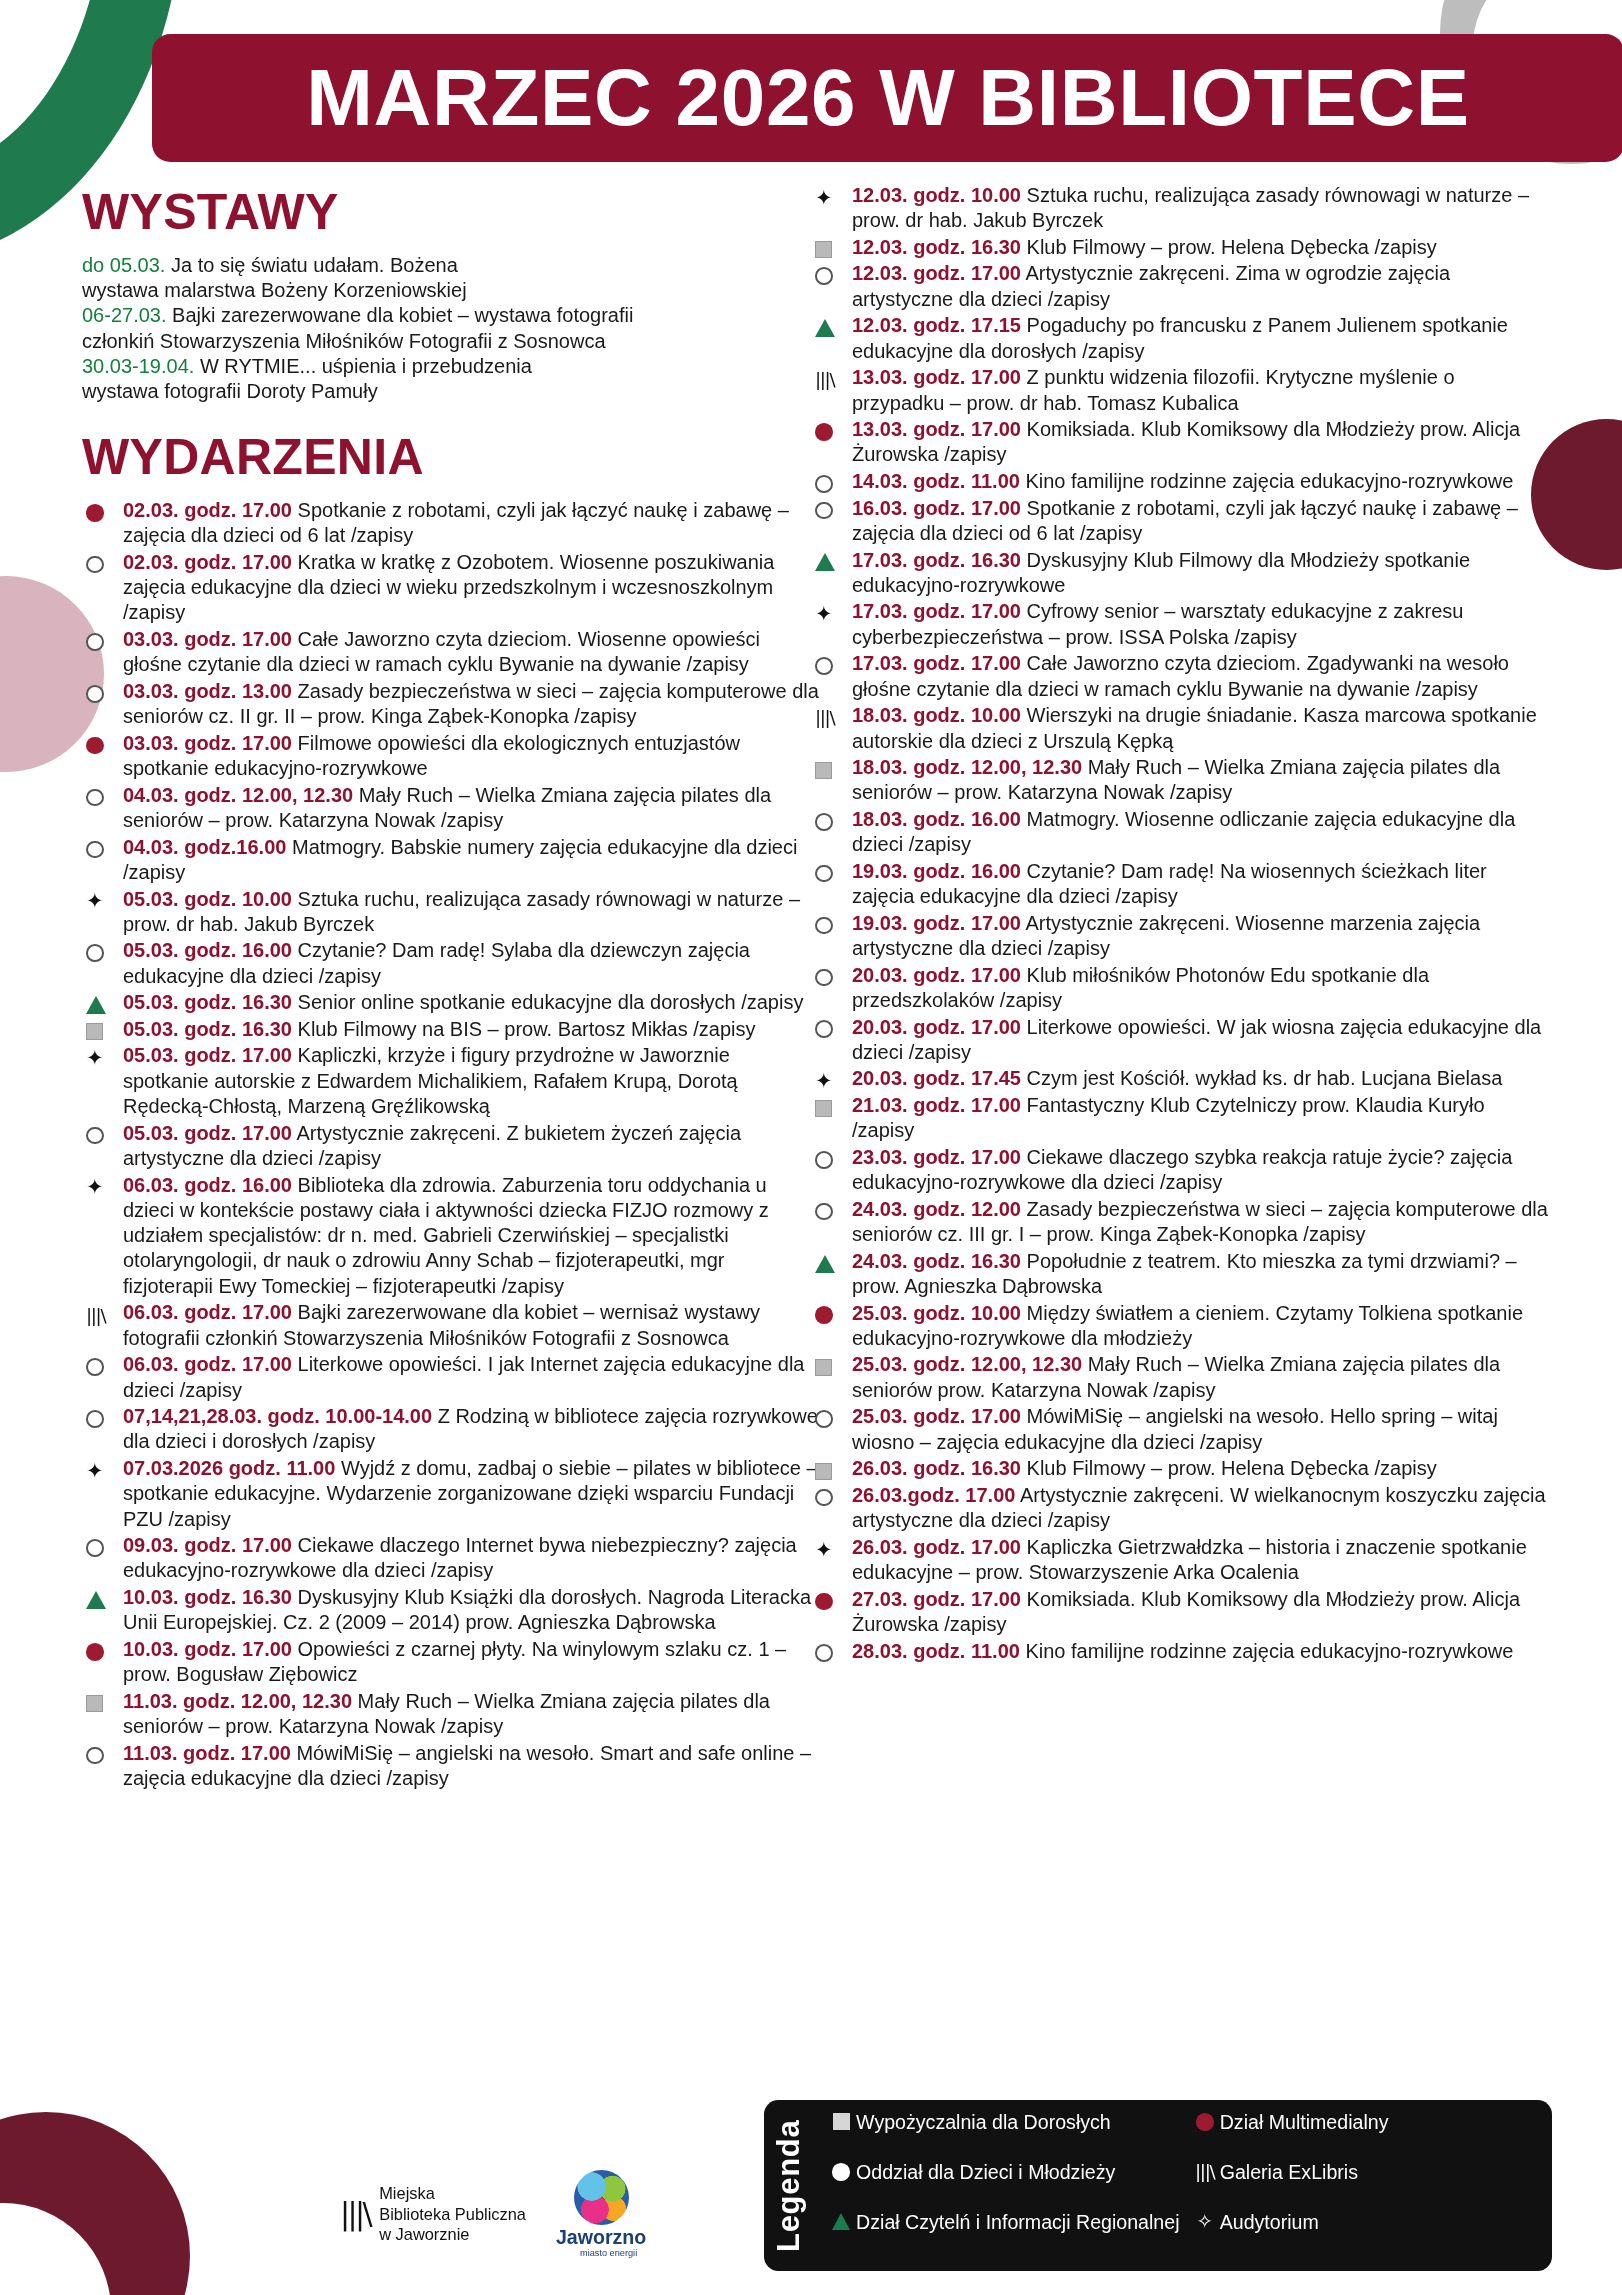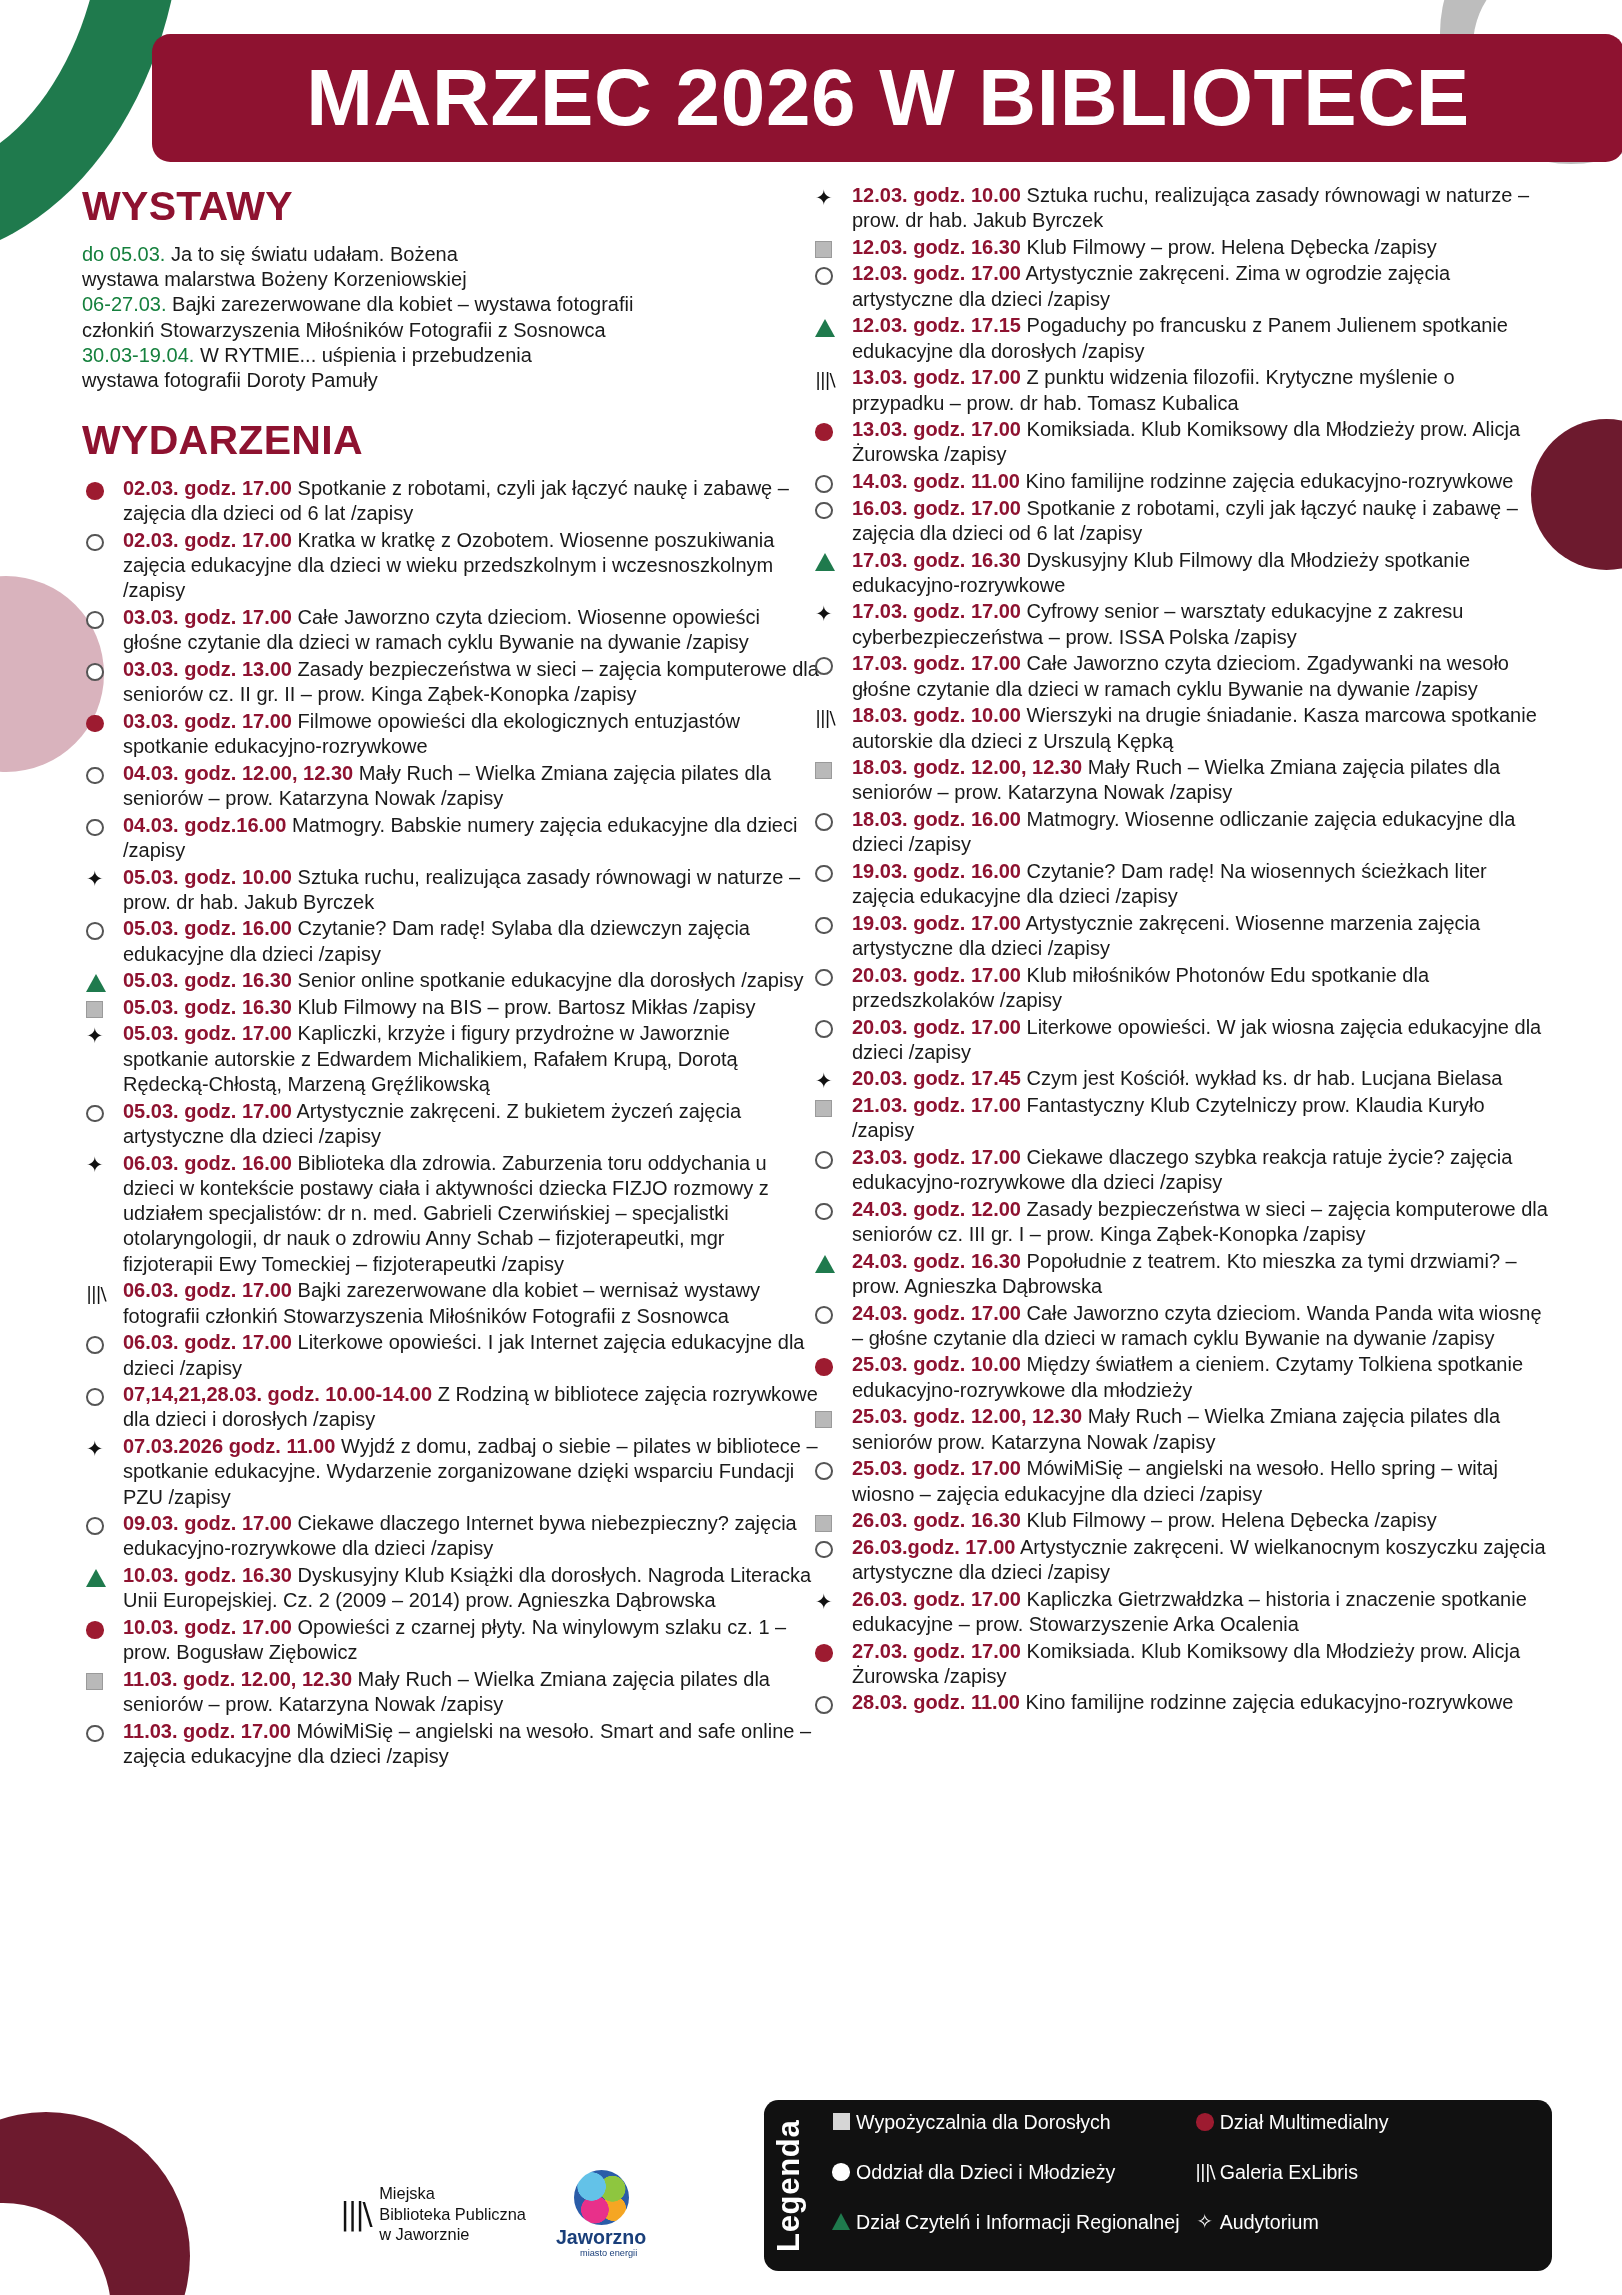--- a/index.html
+++ b/index.html
@@ -104,21 +104,21 @@
   }
   .col {
     position: absolute;
     top: 0;
   }
   .col-left { left: 82px; width: 737px; }
   .col-right { left: 811px; width: 739px; }
 
   h2.section {
     color: #8e1230;
-    font-size: 41px;
+    font-size: 50px;
     font-weight: bold;
     margin: 0 0 11.8px 0;
     letter-spacing: 0.3px;
   }
   h2.section.second { margin-top: 23.6px; }
 
   .plain-list { margin: 0 0 6.5px 0; }
   .plain-item {
     font-size: 20px;
     line-height: 1.265;
@@ -344,21 +344,20 @@
           <li class="event"><span class="bullet circle-white"></span><span class="hl">18.03. godz. 16.00</span><span> Matmogry. Wiosenne odliczanie zajęcia edukacyjne dla dzieci /zapisy</span></li>
           <li class="event"><span class="bullet circle-white"></span><span class="hl">19.03. godz. 16.00</span><span> Czytanie? Dam radę! Na wiosennych ścieżkach liter zajęcia edukacyjne dla dzieci /zapisy</span></li>
           <li class="event"><span class="bullet circle-white"></span><span class="hl">19.03. godz. 17.00</span><span> Artystycznie zakręceni. Wiosenne marzenia zajęcia artystyczne dla dzieci /zapisy</span></li>
           <li class="event"><span class="bullet circle-white"></span><span class="hl">20.03. godz. 17.00</span><span> Klub miłośników Photonów Edu spotkanie dla przedszkolaków /zapisy</span></li>
           <li class="event"><span class="bullet circle-white"></span><span class="hl">20.03. godz. 17.00</span><span> Literkowe opowieści. W jak wiosna zajęcia edukacyjne dla dzieci /zapisy</span></li>
           <li class="event"><span class="bullet star-black">✦</span><span class="hl">20.03. godz. 17.45</span><span> Czym jest Kościół. wykład ks. dr hab. Lucjana Bielasa</span></li>
           <li class="event"><span class="bullet square-gray"></span><span class="hl">21.03. godz. 17.00</span><span> Fantastyczny Klub Czytelniczy prow. Klaudia Kuryło /zapisy</span></li>
           <li class="event"><span class="bullet circle-white"></span><span class="hl">23.03. godz. 17.00</span><span> Ciekawe dlaczego szybka reakcja ratuje życie? zajęcia edukacyjno-rozrywkowe dla dzieci /zapisy</span></li>
           <li class="event"><span class="bullet circle-white"></span><span class="hl">24.03. godz. 12.00</span><span> Zasady bezpieczeństwa w sieci – zajęcia komputerowe dla seniorów cz. III  gr. I – prow. Kinga Ząbek-Konopka /zapisy</span></li>
           <li class="event"><span class="bullet triangle-green"></span><span class="hl">24.03. godz. 16.30</span><span> Popołudnie z teatrem. Kto mieszka za tymi drzwiami? – prow. Agnieszka Dąbrowska</span></li>
-          <li class="event"><span class="bullet circle-white"></span><span class="hl">24.03. godz. 17.00</span><span> Całe Jaworzno czyta dzieciom. Wanda Panda wita wiosnę – głośne czytanie dla dzieci w ramach cyklu Bywanie na dywanie /zapisy</span></li>
           <li class="event"><span class="bullet circle-red"></span><span class="hl">25.03. godz. 10.00</span><span> Między światłem a cieniem. Czytamy Tolkiena spotkanie edukacyjno-rozrywkowe dla młodzieży</span></li>
           <li class="event"><span class="bullet square-gray"></span><span class="hl">25.03. godz. 12.00, 12.30</span><span> Mały Ruch – Wielka Zmiana zajęcia  pilates dla seniorów prow. Katarzyna Nowak /zapisy</span></li>
           <li class="event"><span class="bullet circle-white"></span><span class="hl">25.03. godz. 17.00</span><span> MówiMiSię – angielski na wesoło. Hello spring – witaj wiosno – zajęcia edukacyjne dla dzieci /zapisy</span></li>
           <li class="event"><span class="bullet square-gray"></span><span class="hl">26.03. godz. 16.30</span><span> Klub Filmowy – prow. Helena Dębecka /zapisy</span></li>
           <li class="event"><span class="bullet circle-white"></span><span class="hl">26.03.godz. 17.00</span><span> Artystycznie zakręceni. W wielkanocnym koszyczku zajęcia artystyczne dla dzieci /zapisy</span></li>
           <li class="event"><span class="bullet star-black">✦</span><span class="hl">26.03. godz. 17.00</span><span> Kapliczka Gietrzwałdzka – historia i znaczenie spotkanie edukacyjne – prow. Stowarzyszenie Arka Ocalenia</span></li>
           <li class="event"><span class="bullet circle-red"></span><span class="hl">27.03. godz. 17.00</span><span> Komiksiada. Klub Komiksowy dla Młodzieży prow. Alicja Żurowska /zapisy</span></li>
           <li class="event"><span class="bullet circle-white"></span><span class="hl">28.03. godz. 11.00</span><span> Kino familijne rodzinne zajęcia edukacyjno-rozrywkowe</span></li>
         </ul>
     </div>

